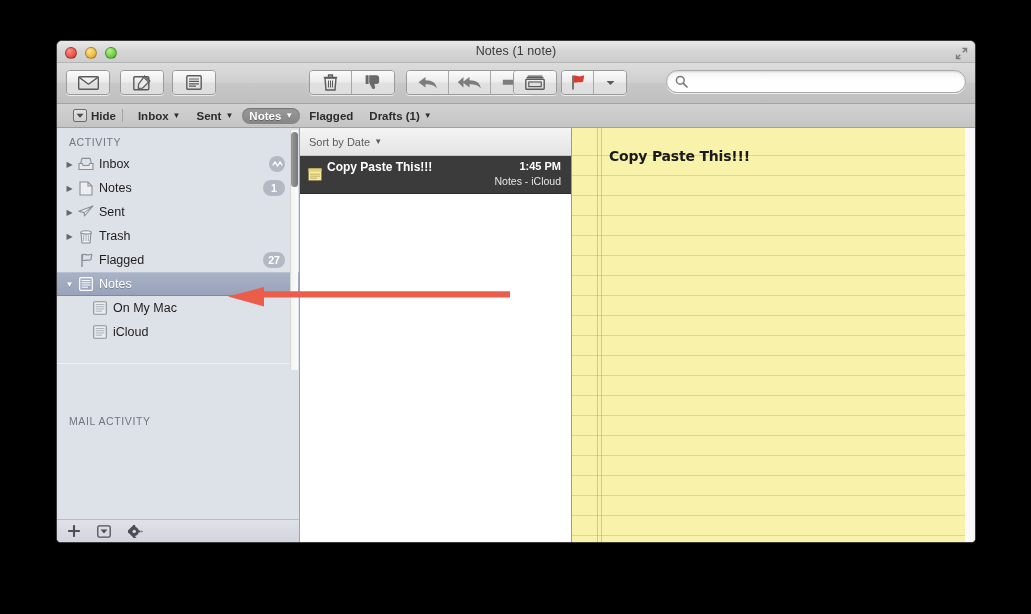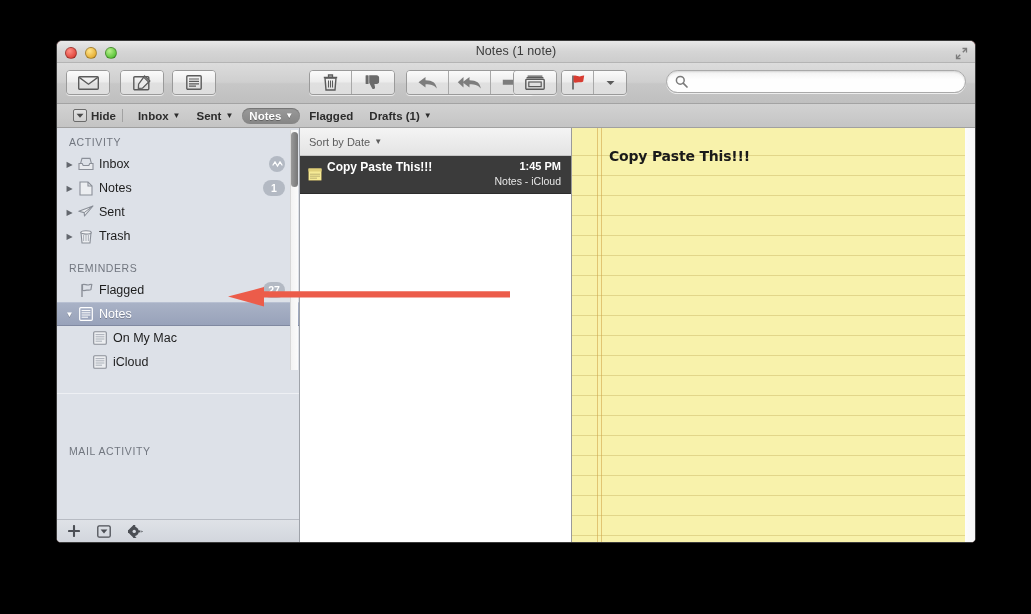--- a/index.html
+++ b/index.html
@@ -541,21 +541,20 @@
               <g stroke="#a4a9b2" stroke-width="0.9">
                   <path d="M4.6 6 v6"></path>
                   <path d="M7 6 v6"></path>
                   <path d="M9.4 6 v6"></path>
                 </g>
             </svg>
           </span>
           <span class="sb-label">Trash</span>
         </div>
 
-        <div class="sb-header" style="padding-top:14px;">REMINDERS</div>
 
         <div class="sb-row">
           <span class="sb-tri spacer">▶</span>
           <span class="sb-icon">
             <svg width="14" height="15" viewBox="0 0 14 15">
               <path d="M3 1.2 V14" stroke="#8a8f98" stroke-width="1.4"></path>
               <path d="M3.5 1.6 C5.6 0.5 7.8 2.7 10.2 1.8 C11.3 1.4 12.1 1 12.8 1.4 L11.9 6.6 C11 7.4 9.6 7 7.9 7.2 C6 7.4 4.7 7.9 3.5 7.3 Z" fill="none" stroke="#8a8f98" stroke-width="1.2"></path>
             </svg>
           </span>
           <span class="sb-label">Flagged</span>

